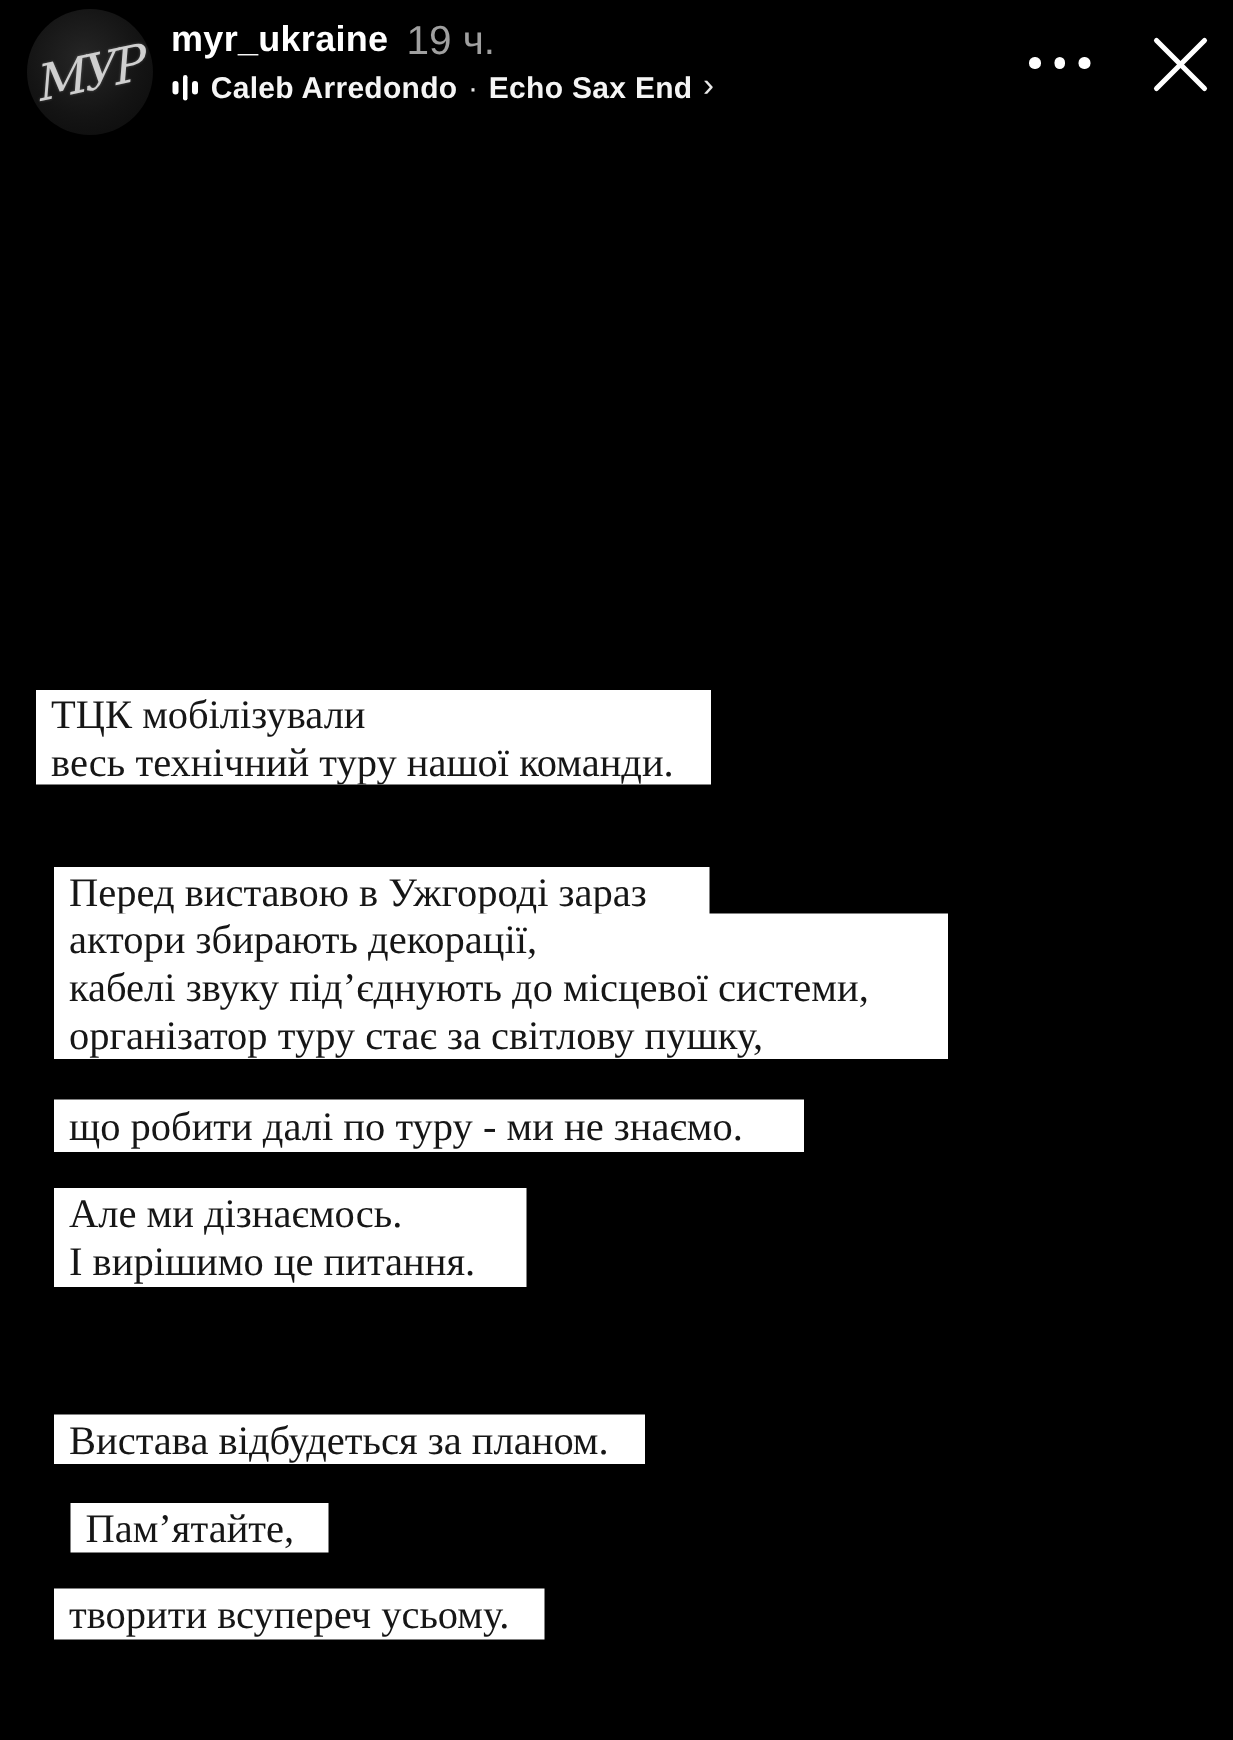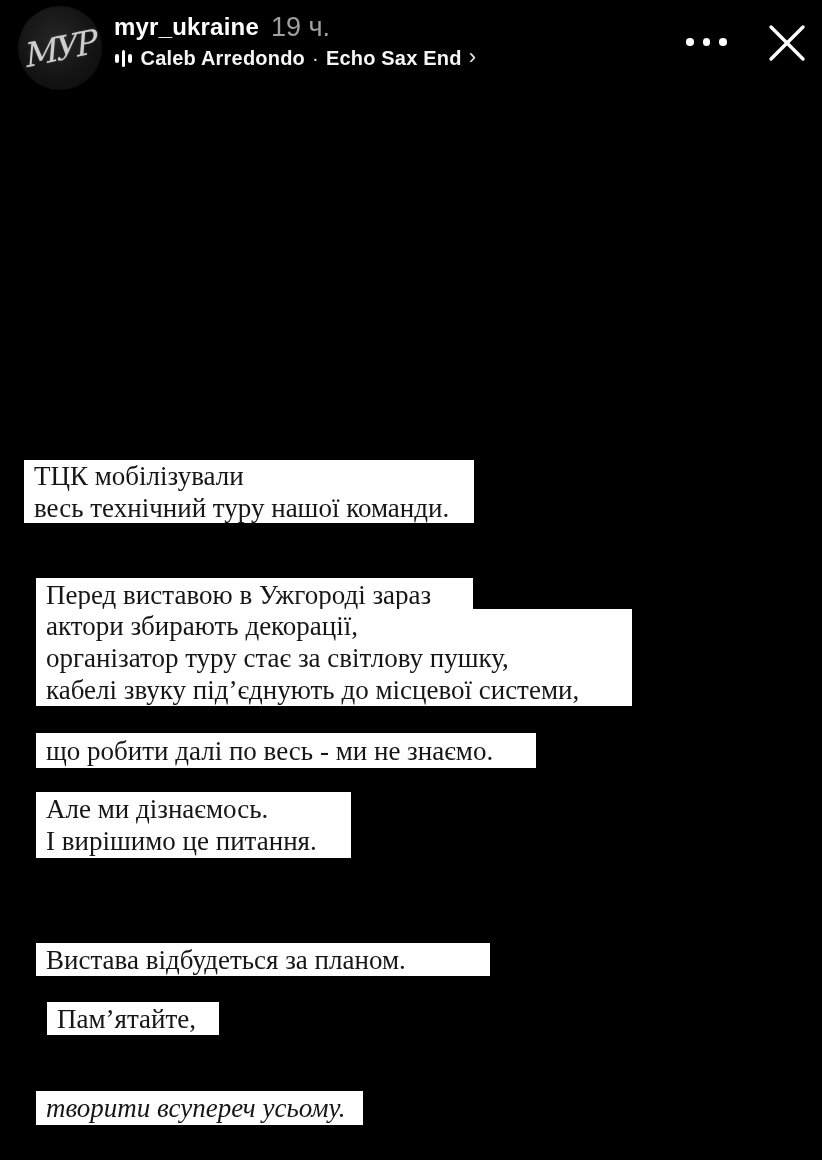--- a/index.html
+++ b/index.html
@@ -63,23 +63,23 @@
     font-size:27px; line-height:32px;
     padding:0 10px;
     display:flex; flex-direction:column; justify-content:center;
     overflow:hidden; white-space:nowrap;
   }
   .b0 { left:24px; top:428px;  width:450px; height:63px;margin-top:32px; }
   .b1 { left:36px; top:550px;  width:437px; height:34px;margin-top:28px; }
   .b2 { left:36px; top:609px;  width:596px; height:97px; }
   .b3 { left:36px; top:733px;  width:500px; height:35px; }
   .b4 { left:36px; top:792px;  width:315px; height:66px; }
-  .b5 { left:36px; top:943px;  width:454px; height:33px; }
+  .b5 { left:36px; top:943px;  width:394px; height:33px; }
   .b6 { left:36px; top:1002px; width:172px; height:33px;margin-left:11px; }
-  .b7 { left:36px; top:1091px; width:327px; height:34px;font-style:italic; }
+  .b7 { left:36px; top:1059px; width:327px; height:34px; }
 </style>
 </head>
 <body>
 
 <div class="stage">
 
   <div class="avatar">
     <span class="avatar-script">МУР</span>
   </div>
 
@@ -119,26 +119,26 @@
     <div>ТЦК мобілізували</div>
     <div>весь технічний туру нашої команди.</div>
   </div>
 
   <div class="box b1">
     <div>Перед виставою в Ужгороді зараз</div>
   </div>
 
   <div class="box b2">
     <div>актори збирають декорації,</div>
+    <div>кабелі звуку під’єднують до місцевої системи,</div>
     <div>організатор туру стає за світлову пушку,</div>
-    <div>кабелі звуку під’єднують до місцевої системи,</div>
   </div>
 
   <div class="box b3">
-    <div>що робити далі по весь - ми не знаємо.</div>
+    <div>що робити далі по туру - ми не знаємо.</div>
   </div>
 
   <div class="box b4">
     <div>Але ми дізнаємось.</div>
     <div>І вирішимо це питання.</div>
   </div>
 
   <div class="box b5">
     <div>Вистава відбудеться за планом.</div>
   </div>

